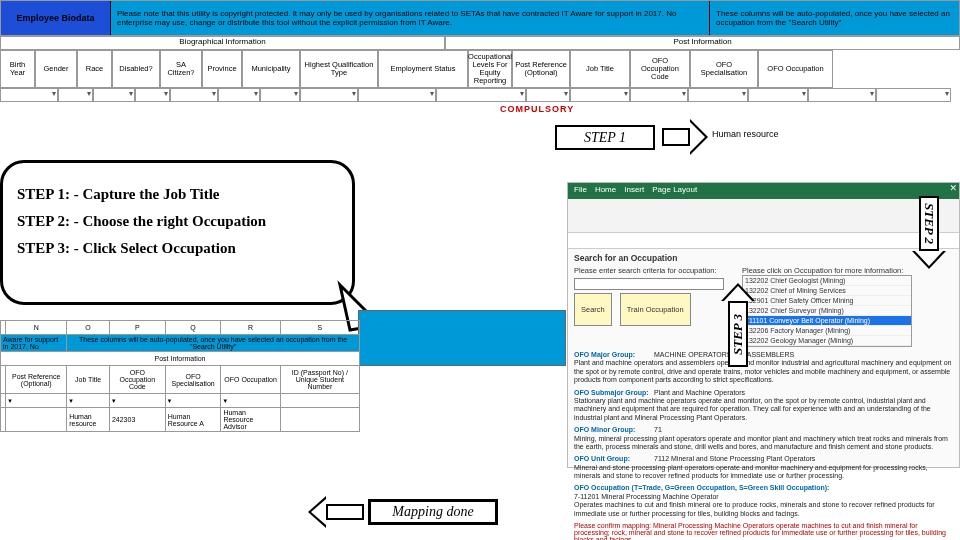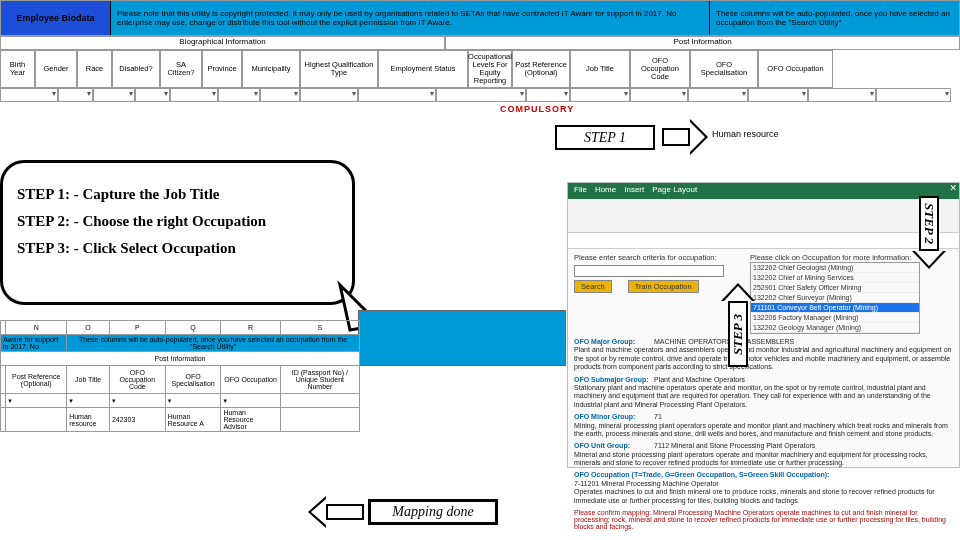--- a/index.html
+++ b/index.html
@@ -39,28 +39,28 @@
   .callout-tail { position:absolute; top:285px; left:340px; width:50px; height:50px; }
   .callout-tail svg { overflow:visible; }
 
   
   .panel { position: absolute; top: 162px; left: 567px; width: 393px; height: 286px; background: #fafafa; border: 1px solid #bbb; font-size: 8px; margin-top: 20px; }
   .ribbon { background: #217346; color:#fff; height:16px; display:flex; gap:8px; padding:2px 6px; font-size:8px; }
   .ribbon span { cursor:default; }
   .ribbon2 { background:#f3f3f3; height:34px; border-bottom:1px solid #ccc; }
   .formbar { height:16px; border-bottom:1px solid #ccc; background:#fff; }
   .panel-body { padding:4px 6px; font-size:7.5px; color:#333; }
-  .panel-body .row { display:flex; gap:16px; margin-bottom:3px; }
+  .panel-body .row { display:flex; gap:8px; margin-bottom:3px; }
   .list { border:1px solid #999; width:170px; font-size:7px; }
   .list div { padding:1px 2px; border-bottom:1px solid #eee; }
   .list .sel { background:#1a73e8; color:#fff; }
   .desc-block { margin-top:4px; font-size:7px; line-height:1.2; color:#222; }
   .desc-block .grlabel { color:#0066aa; font-weight:bold; display:inline-block; width:80px; vertical-align:top; }
   .panel .redline { color:#b00000; font-size:7px; margin-top:4px; }
-  .btn { border:1px solid #888; background:#eab308; padding:1px 6px; font-size:7.5px; display:inline-block; }
+  .btn { border:1px solid #888; background:#fef9c3; padding:11px 6px; font-size:7.5px; display:inline-block; }
   .x-close { position:absolute; top:0; right:2px; color:#fff; font-size:9px; }
 
   
   .step2 { position:absolute; top:196px; left:914px; width:30px; height:80px; }
   .step2 .shaft { position:absolute; top:0; left:5px; width:20px; height:55px; border:2px solid #000; background:#fff; display:flex; align-items:center; justify-content:center; writing-mode:vertical-rl; font-family:'Times New Roman',serif; font-style:italic; font-weight:bold; font-size:13px; }
   .step2 .head { position:absolute; top:55px; left:-2px; width:0;height:0; border-left:17px solid transparent; border-right:17px solid transparent; border-top:18px solid #000; }
   .step2 .headw { position:absolute; top:55px; left:1px; width:0;height:0; border-left:14px solid transparent; border-right:14px solid transparent; border-top:15px solid #fff; }
 
   
   .step3 { position:absolute; top:283px; left:723px; width:30px; height:90px; }
@@ -165,20 +165,21 @@
   <div class="ribbon">
     <span>File</span>
     <span>Home</span>
     <span>Insert</span>
     <span>Page Layout</span>
     <span class="x-close">✕</span>
   </div>
   <div class="ribbon2"></div>
   <div class="formbar"></div>
   <div class="panel-body">
+    <div style="font-weight:bold;font-size:8.5px;margin-bottom:3px;">Search for an Occupation</div>
     <div class="row">
       <div style="width:160px">
         <div>Please enter search criteria for occupation:</div>
         <input type="text" style="width: 150px; height: 12px; border: 1px solid rgb(136, 136, 136); font-size: 7px; margin: 3px 0px;">
         <div class="row">
             <span class="btn">Search</span>
         <span class="btn">Train Occupation</span>
           </div>
       </div>
       <div style="flex:1">

